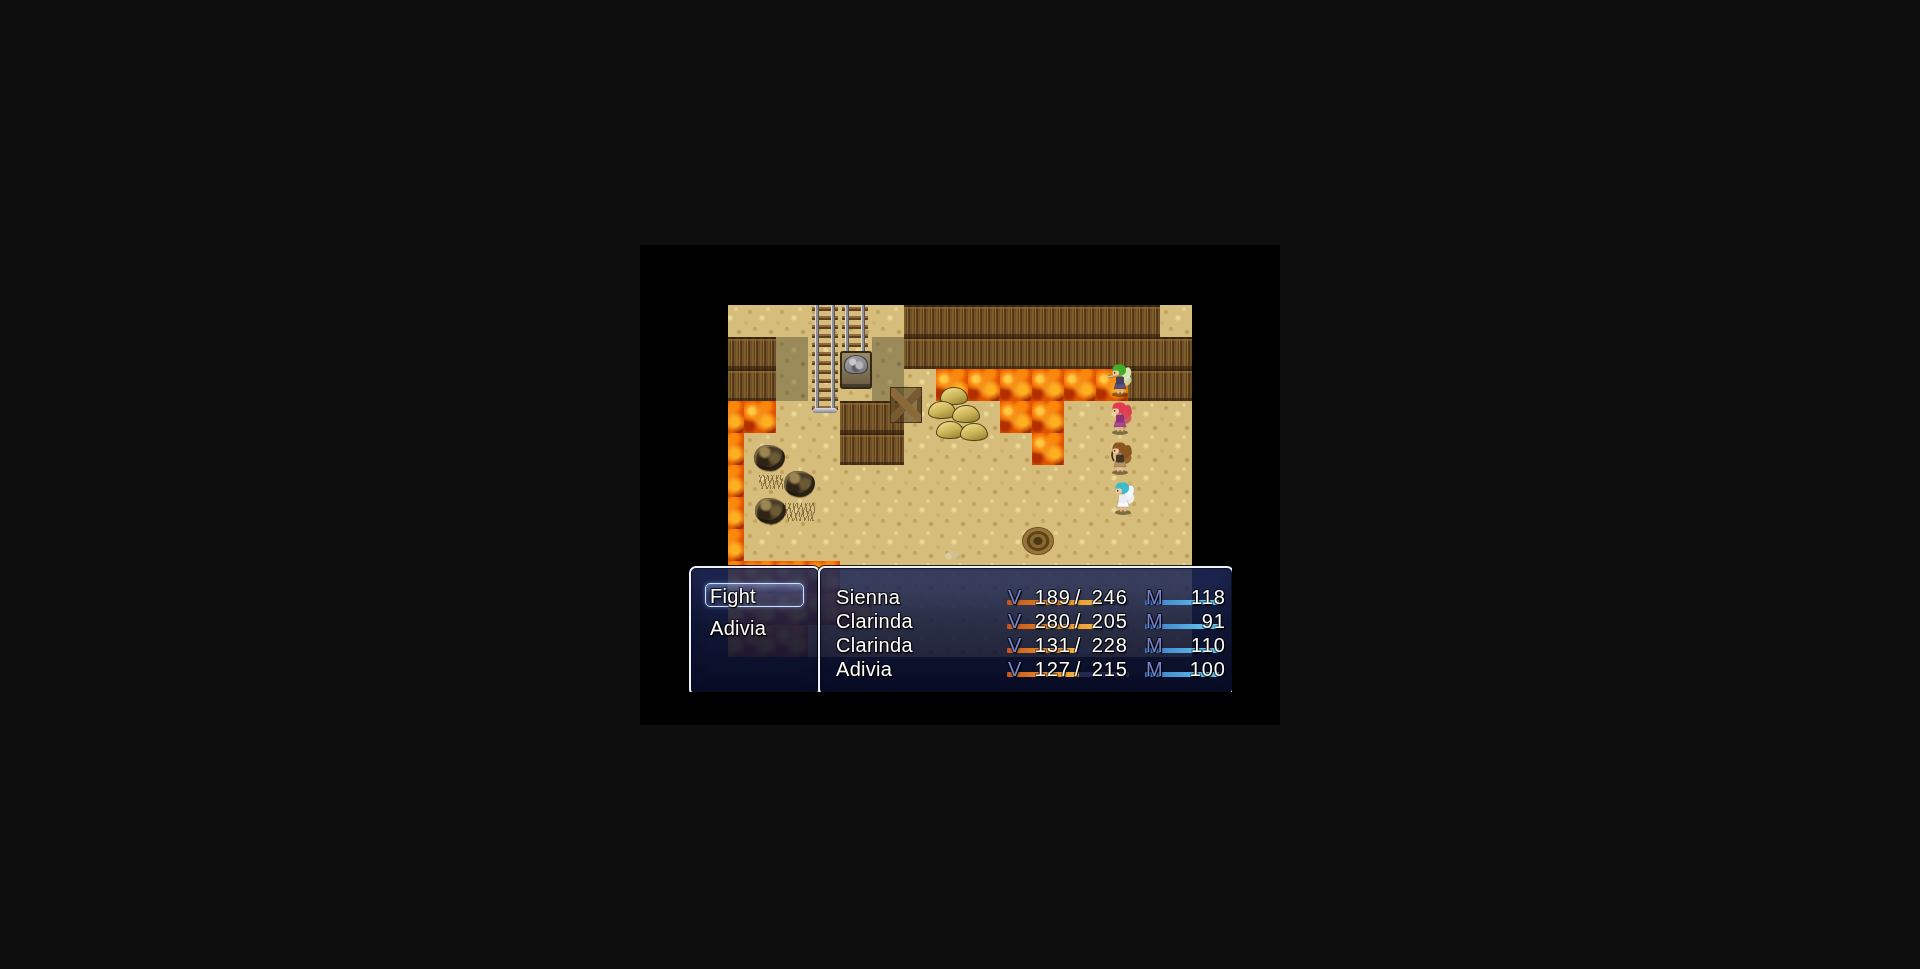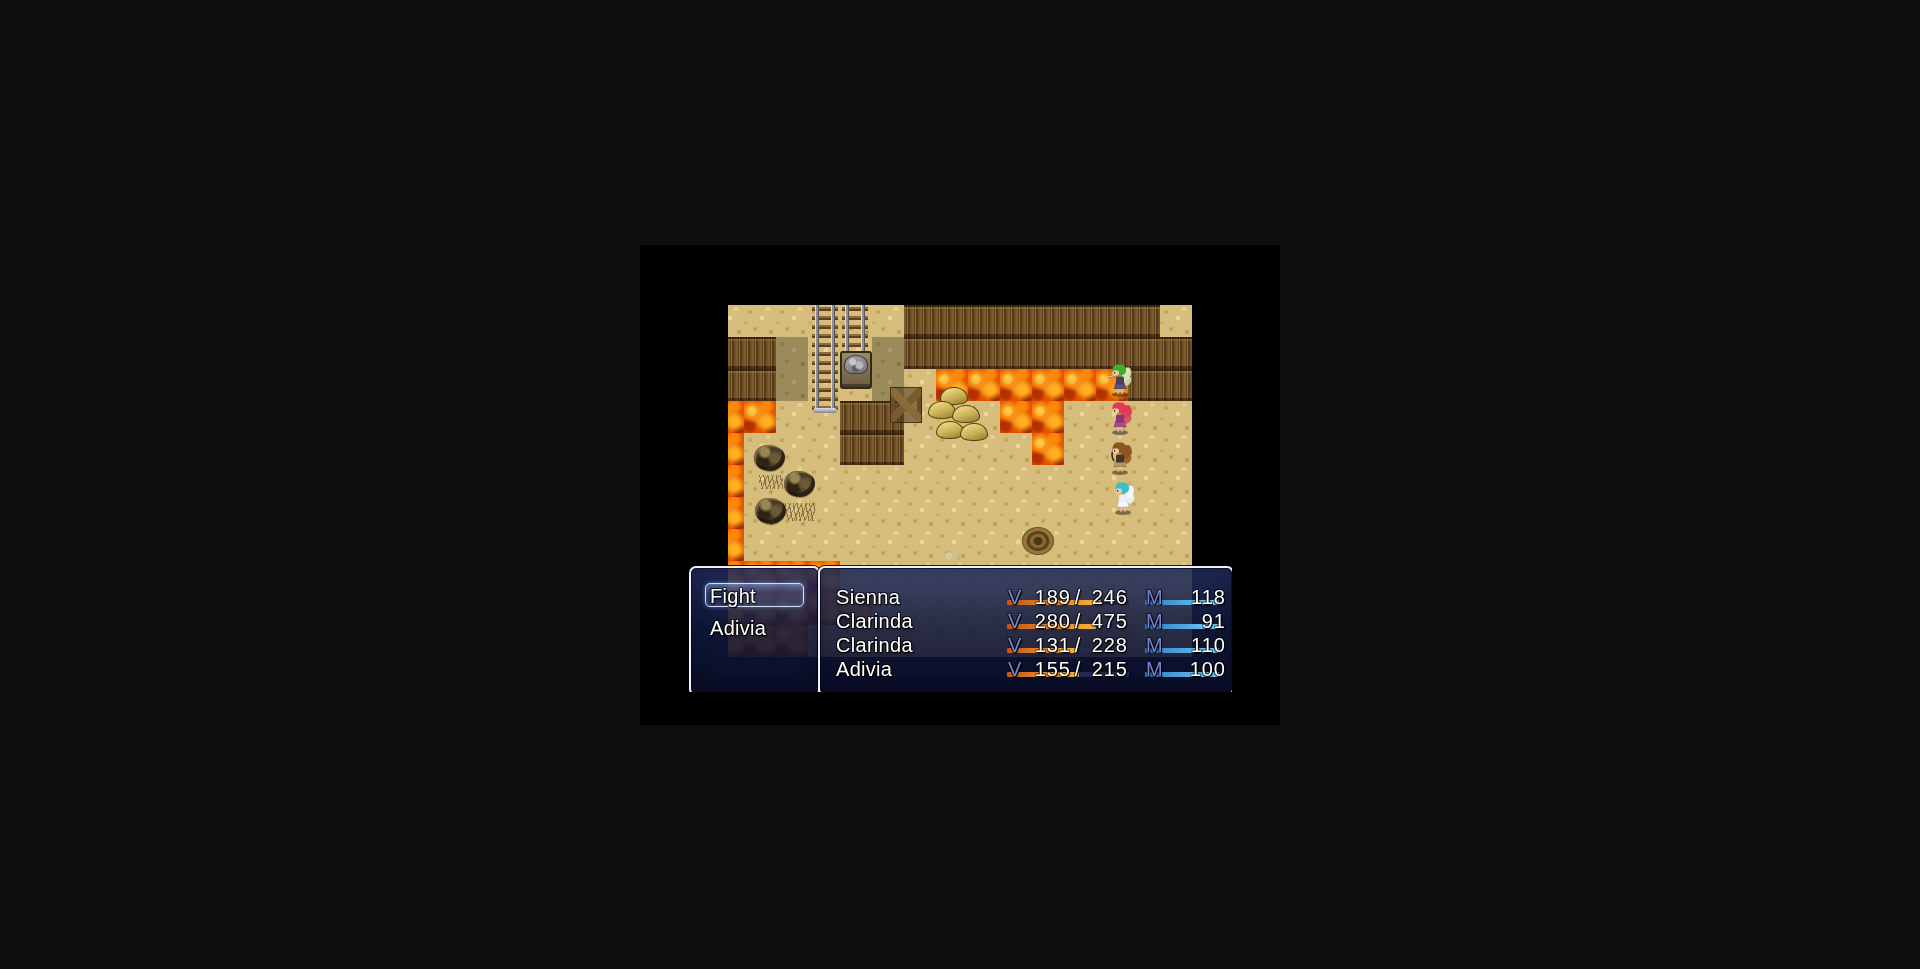--- a/index.html
+++ b/index.html
@@ -396,21 +396,21 @@
 
   <div class="party-row" style="top: 41px;">
     <span class="actor-name gtext">Clarinda</span>
     <div class="hp-group">
       <div class="gauge">
         <div class="gauge-fill hp-fill" style="width: 72.9%;"></div>
       </div>
       <span class="stat-label gtext">V</span>
       <span class="num hp-cur gtext">280</span>
       <span class="slash gtext">/</span>
-      <span class="num hp-max gtext">475</span>
+      <span class="num hp-max gtext">205</span>
     </div>
     <div class="mp-group">
       <div class="gauge">
         <div class="gauge-fill mp-fill" style="width: 100%;"></div>
       </div>
       <span class="stat-label gtext">M</span>
       <span class="num mp-val gtext">91</span>
     </div>
   </div>
 
@@ -434,21 +434,21 @@
     </div>
   </div>
 
   <div class="party-row" style="top: 89px;">
     <span class="actor-name gtext">Adivia</span>
     <div class="hp-group">
       <div class="gauge">
         <div class="gauge-fill hp-fill" style="width: 59.1%;"></div>
       </div>
       <span class="stat-label gtext">V</span>
-      <span class="num hp-cur gtext">155</span>
+      <span class="num hp-cur gtext">127</span>
       <span class="slash gtext">/</span>
       <span class="num hp-max gtext">215</span>
     </div>
     <div class="mp-group">
       <div class="gauge">
         <div class="gauge-fill mp-fill" style="width: 100%;"></div>
       </div>
       <span class="stat-label gtext">M</span>
       <span class="num mp-val gtext">100</span>
     </div>

